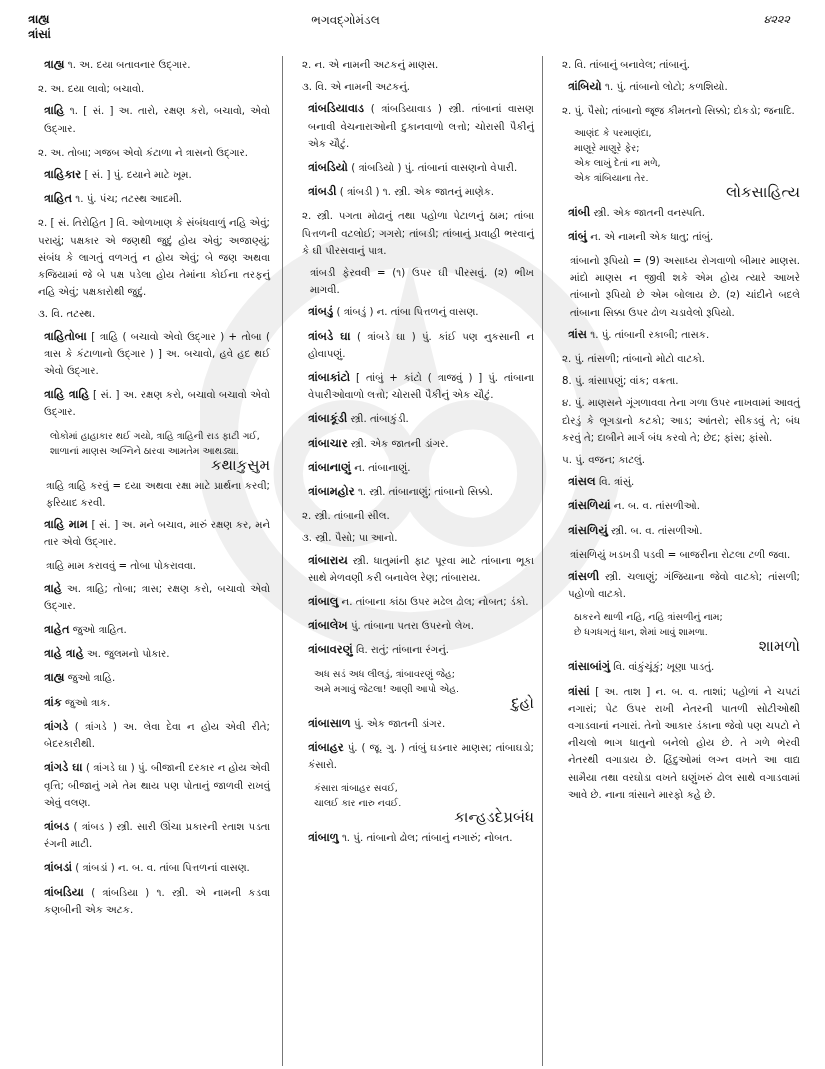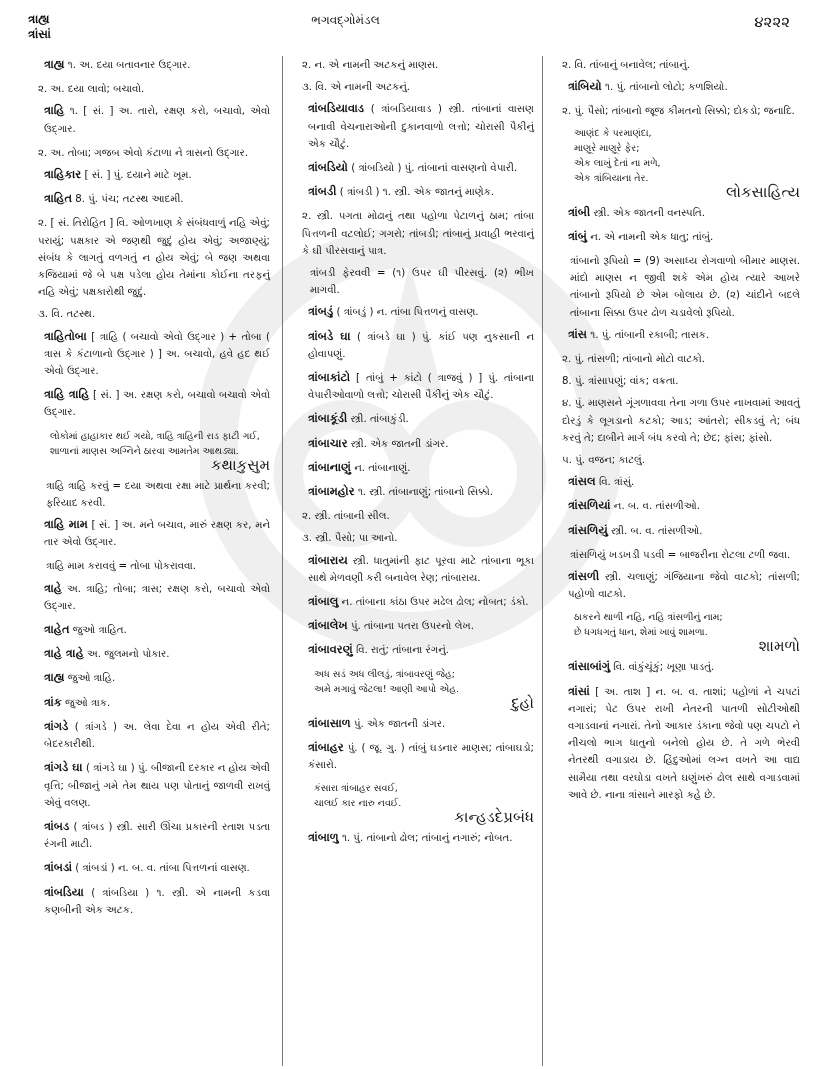--- a/index.html
+++ b/index.html
@@ -9,21 +9,21 @@
   }
   .watermark {
     position: absolute; left: 200px; top: 230px; width: 420px; height: 420px;
     pointer-events: none; opacity: 0.06;
   }
   .header {
     position: absolute; left: 0; top: 0; width: 825px; height: 48px;
   }
   .hdr-left { position: absolute; left: 28px; top: 12px; font-size: 12px; font-weight: bold; line-height: 15px; }
   .hdr-center { position: absolute; left: 0; width: 691px; text-align: center; top: 13px; font-size: 12px; }
-  .hdr-right { position: absolute; right: 35px; top: 13px; font-size: 15px; }
+  .hdr-right { position: absolute; right: 35px; top: 13px; font-size: 11px; font-style: italic; }
   .col {
     position: absolute; top: 56px; font-size: 10.2px; line-height: 17.2px;
   }
   .col-1 { left: 28px; width: 242px; }
   .col-2 { left: 292px; width: 242px; }
   .col-3 { left: 552px; width: 248px; }
   .divider {
     position: absolute; width: 1px; background: #777;
   }
   .div-1 { left: 282px; top: 56px; height: 1010px; }
@@ -58,21 +58,21 @@
 
 <div class="divider div-1"></div>
 <div class="divider div-2"></div>
 
 <div class="col col-1">
     <div class="entry"><span class="hw">ત્રાહ્ય</span> <span class="body">૧. અ. દયા બતાવનાર ઉદ્ગાર.</span></div>
     <div class="sub">૨. અ. દયા લાવો; બચાવો.</div>
     <div class="entry"><span class="hw">ત્રાહિ</span> <span class="body">૧. [ સં. ] અ. તારો, રક્ષણ કરો, બચાવો, એવો ઉદ્ગાર.</span></div>
     <div class="sub">૨. અ. તોબા; ગજબ એવો કંટાળા ને ત્રાસનો ઉદ્ગાર.</div>
     <div class="entry"><span class="hw">ત્રાહિકાર</span> <span class="body">[ સં. ] પું. દયાને માટે ખૂમ.</span></div>
-    <div class="entry"><span class="hw">ત્રાહિત</span> <span class="body">8. પું. પંચ; તટસ્થ આદમી.</span></div>
+    <div class="entry"><span class="hw">ત્રાહિત</span> <span class="body">૧. પું. પંચ; તટસ્થ આદમી.</span></div>
     <div class="sub">૨. [ સં. તિરોહિત ] વિ. ઓળખાણ કે સંબંધવાળું નહિ એવું; પરાયું; પક્ષકાર એ જણથી જુદું હોય એવું; અજાણ્યું; સંબંધ કે લાગતું વળગતું ન હોય એવું; બે જણ અથવા કજિયામાં જે બે પક્ષ પડેલા હોય તેમાંના કોઈના તરફનું નહિ એવું; પક્ષકારોથી જુદું.</div>
     <div class="sub">૩. વિ. તટસ્થ.</div>
     <div class="entry"><span class="hw">ત્રાહિતોબા</span> <span class="body">[ ત્રાહિ ( બચાવો એવો ઉદ્ગાર ) + તોબા ( ત્રાસ કે કંટાળાનો ઉદ્ગાર ) ] અ. બચાવો, હવે હદ થઈ એવો ઉદ્ગાર.</span></div>
     <div class="entry"><span class="hw">ત્રાહિ ત્રાહિ</span> <span class="body">[ સં. ] અ. રક્ષણ કરો, બચાવો બચાવો એવો ઉદ્ગાર.</span></div>
     <div class="quote">
       <span class="ql">લોકોમાં હાહાકાર થઈ ગયો, ત્રાહિ ત્રાહિની રાડ ફાટી ગઈ, શાળાનાં માણસ અગ્નિને ઠારવા આમતેમ આથડ્યા.</span>
       <span class="src">કથાકુસુમ</span>
       <div style="clear: both;"></div>
     </div>
     <div class="idiom">ત્રાહિ ત્રાહિ કરવું = દયા અથવા રક્ષા માટે પ્રાર્થના કરવી; ફરિયાદ કરવી.</div>

